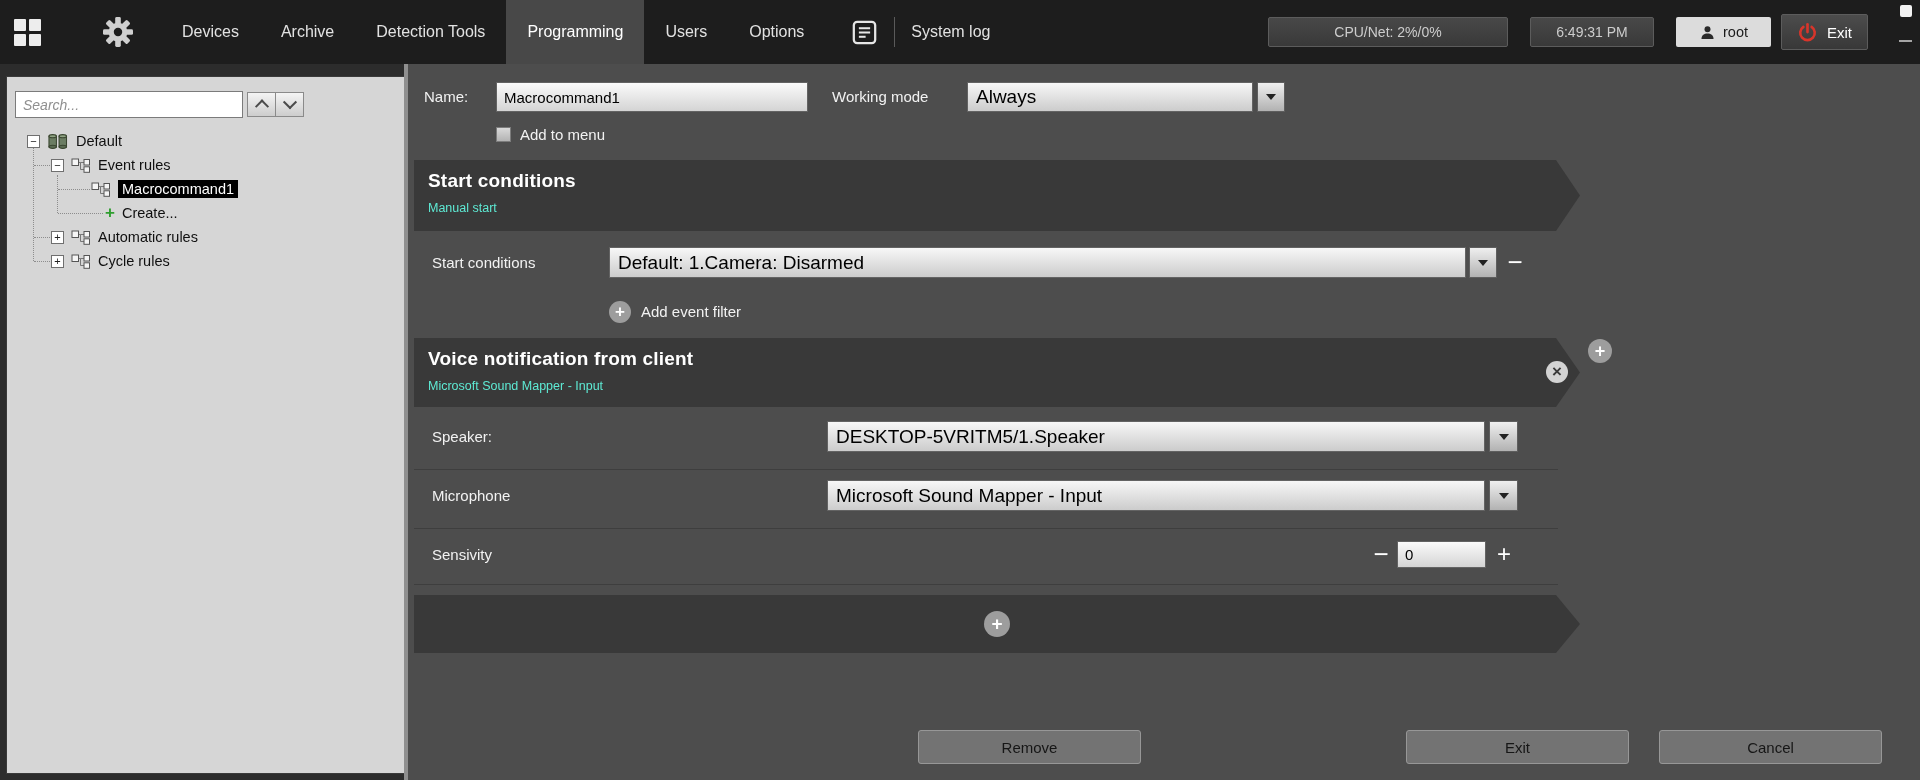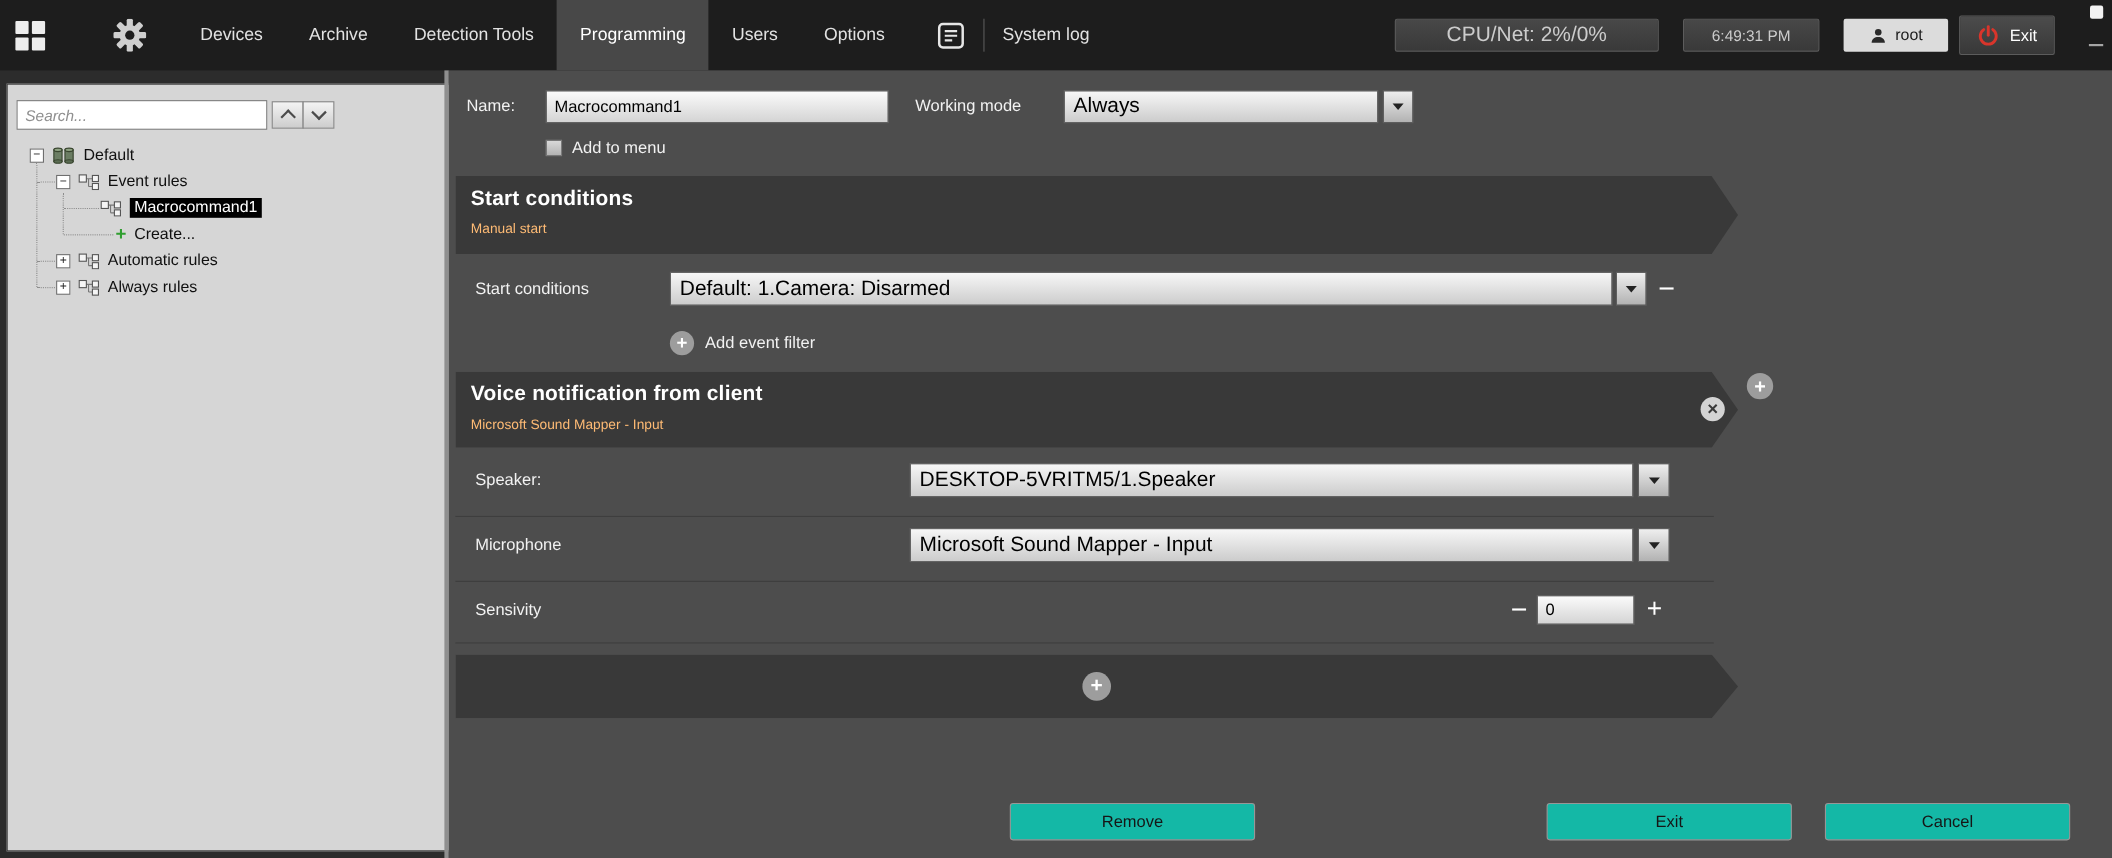--- a/index.html
+++ b/index.html
@@ -14,21 +14,21 @@
   .apps-icon span { background:#ededed; border-radius:1px; }
   .gear-wrap { margin-left:62px; display:flex; align-items:center; cursor:pointer; }
   .menu { display:flex; margin-left:28px; height:64px; }
   .menu-item { padding:0 21px; height:64px; line-height:64px; color:#e2e2e2; font-size:16px; cursor:pointer; white-space:nowrap; }
   .menu-item.active { background:#484848; color:#ffffff; }
   .syslog-icon { margin-left:26px; cursor:pointer; }
   .vdiv { width:1px; height:30px; background:#5a5a5a; margin:0 16px; }
   .syslog-label { color:#e2e2e2; font-size:16px; cursor:pointer; white-space:nowrap; }
   .tb-right { margin-left:auto; display:flex; align-items:center; margin-right:52px; }
   .badge { height:30px; border-radius:2px; display:flex; align-items:center; justify-content:center; box-sizing:border-box; }
-  .badge.dark { background:linear-gradient(#484848,#393939); border:1px solid #5c5c5c; color:#cccccc; font-size:19px; }
+  .badge.dark { background:linear-gradient(#484848,#393939); border:1px solid #5c5c5c; color:#cccccc; font-size:14px; }
   .badge.cpu { width:240px; margin-left:0; }
   .badge.time { width:124px; margin-left:22px; font-size:14px; }
   .badge.user { width:95px; margin-left:22px; background:#dcdcdc; color:#1b1b1b; font-size:14.5px; gap:7px; }
   .exit-btn { margin-left:10px; height:36px; padding:0 15px; background:linear-gradient(#4c4c4c,#383838); border:1px solid #5c5c5c; border-radius:2px; display:flex; align-items:center; gap:9px; color:#fff; font-size:15px; cursor:pointer; box-sizing:border-box; }
   .corner-square { position:absolute; right:8px; top:5px; width:12px; height:12px; background:#f2f2f2; border-radius:2px; cursor:pointer; }
   .corner-minus { position:absolute; right:8px; top:40px; width:13px; height:0; border-bottom:2px solid #a5a5a5; cursor:pointer; }
 
   
   .sidebar { position:absolute; left:6px; top:76px; width:466px; height:698px; background:#d6d6d6; border:1px solid #3a3a3a; box-sizing:border-box; }
   .search-input { position:absolute; left:8px; top:14px; width:228px; height:27px; box-sizing:border-box; border:1px solid #7b7b7b; background:#ffffff; color:#222; padding:0 7px; font-size:14px; font-family:inherit; outline:none; }
@@ -53,26 +53,26 @@
   .main { position:absolute; left:408px; top:64px; width:1512px; height:716px; background:#4d4d4d; }
   .flabel { position:absolute; color:#f2f2f2; font-size:15px; white-space:nowrap; }
   .ifield { position:absolute; box-sizing:border-box; background:linear-gradient(#fbfbfb,#d4d4d4); border:1px solid #636363; color:#000; font-size:15px; padding:0 7px; font-family:inherit; outline:none; }
   .dfield { position:absolute; box-sizing:border-box; background:linear-gradient(#f7f7f7,#cccccc); border:1px solid #636363; color:#000; font-size:19px; padding:0 8px; display:flex; align-items:center; cursor:pointer; white-space:nowrap; overflow:hidden; }
   .drop-arrow { position:absolute; box-sizing:border-box; background:linear-gradient(#efefef,#b2b2b2); border:1px solid #5e5e5e; display:flex; align-items:center; justify-content:center; cursor:pointer; }
   .drop-arrow::after { content:""; border-left:5px solid transparent; border-right:5px solid transparent; border-top:6px solid #222; }
   .checkbox { position:absolute; left:88px; top:63px; width:15px; height:15px; background:linear-gradient(#d9d9d9,#b3b3b3); border:1px solid #7c7c7c; box-sizing:border-box; cursor:pointer; }
   .banner { position:absolute; left:6px; width:1166px; background:#393939; color:#fff;
     clip-path:polygon(0 0, calc(100% - 24px) 0, 100% 50%, calc(100% - 24px) 100%, 0 100%); }
   .banner .btitle { padding:10px 0 0 14px; font-size:19px; font-weight:bold; letter-spacing:.2px; }
-  .banner .bsub { padding:9px 0 0 14px; font-size:12.5px; color:#fdba74; }
+  .banner .bsub { padding:9px 0 0 14px; font-size:12.5px; color:#5eead4; }
   .circle-btn { position:absolute; border-radius:50%; background:#9d9d9d; color:#ffffff; font-weight:bold; display:flex; align-items:center; justify-content:center; cursor:pointer; }
   .close-btn { position:absolute; right:12px; top:23px; width:22px; height:22px; border-radius:50%; background:#d3d3d3; color:#3a3a3a; font-size:17px; font-weight:bold; display:flex; align-items:center; justify-content:center; cursor:pointer; }
   .sep { position:absolute; left:6px; width:1144px; height:0; border-top:1px solid #3e3e3e; }
   .sign { position:absolute; color:#ffffff; width:26px; text-align:center; font-size:26px; line-height:30px; cursor:pointer; }
-  .btn { position:absolute; width:223px; height:34px; background:#14b8a6; border:1px solid #979797; border-radius:3px; color:#161616; font-size:15px; display:flex; align-items:center; justify-content:center; cursor:pointer; box-sizing:border-box; }
+  .btn { position:absolute; width:223px; height:34px; background:#737373; border:1px solid #979797; border-radius:3px; color:#161616; font-size:15px; display:flex; align-items:center; justify-content:center; cursor:pointer; box-sizing:border-box; }
 </style>
 </head>
 <body>
 
 <div class="topbar">
   <div class="apps-icon">
     <span></span>
       <span></span>
       <span></span>
       <span></span>
@@ -201,21 +201,21 @@
   </div>
 
   <div class="tree-row" style="left:44px;top:172px;">
     <span class="expander">+</span>
     <svg class="ticon" width="20" height="15" viewBox="0 0 20 15">
       <path d="M4.5 4.5H9.5M9.5 4.5V11.5M9.5 4.5H13M9.5 11.5H13" stroke="#777" fill="none"></path>
       <rect x="1" y="1" width="6.5" height="6.5" fill="#f5f5f5" stroke="#555"></rect>
       <rect x="13" y="1.5" width="5.5" height="5.5" fill="#f5f5f5" stroke="#555"></rect>
       <rect x="13" y="8.8" width="5.5" height="5.5" fill="#f5f5f5" stroke="#555"></rect>
     </svg>
-    <span class="tlabel">Always rules</span>
+    <span class="tlabel">Cycle rules</span>
   </div>
 </div>
 
 <div class="splitter"></div>
 
 <div class="main">
 
   <div class="flabel" style="left:16px;top:18px;height:30px;line-height:30px;">Name:</div>
   <input class="ifield" style="left: 88px; top: 18px; width: 312px; height: 30px;" value="Macrocommand1">
 

